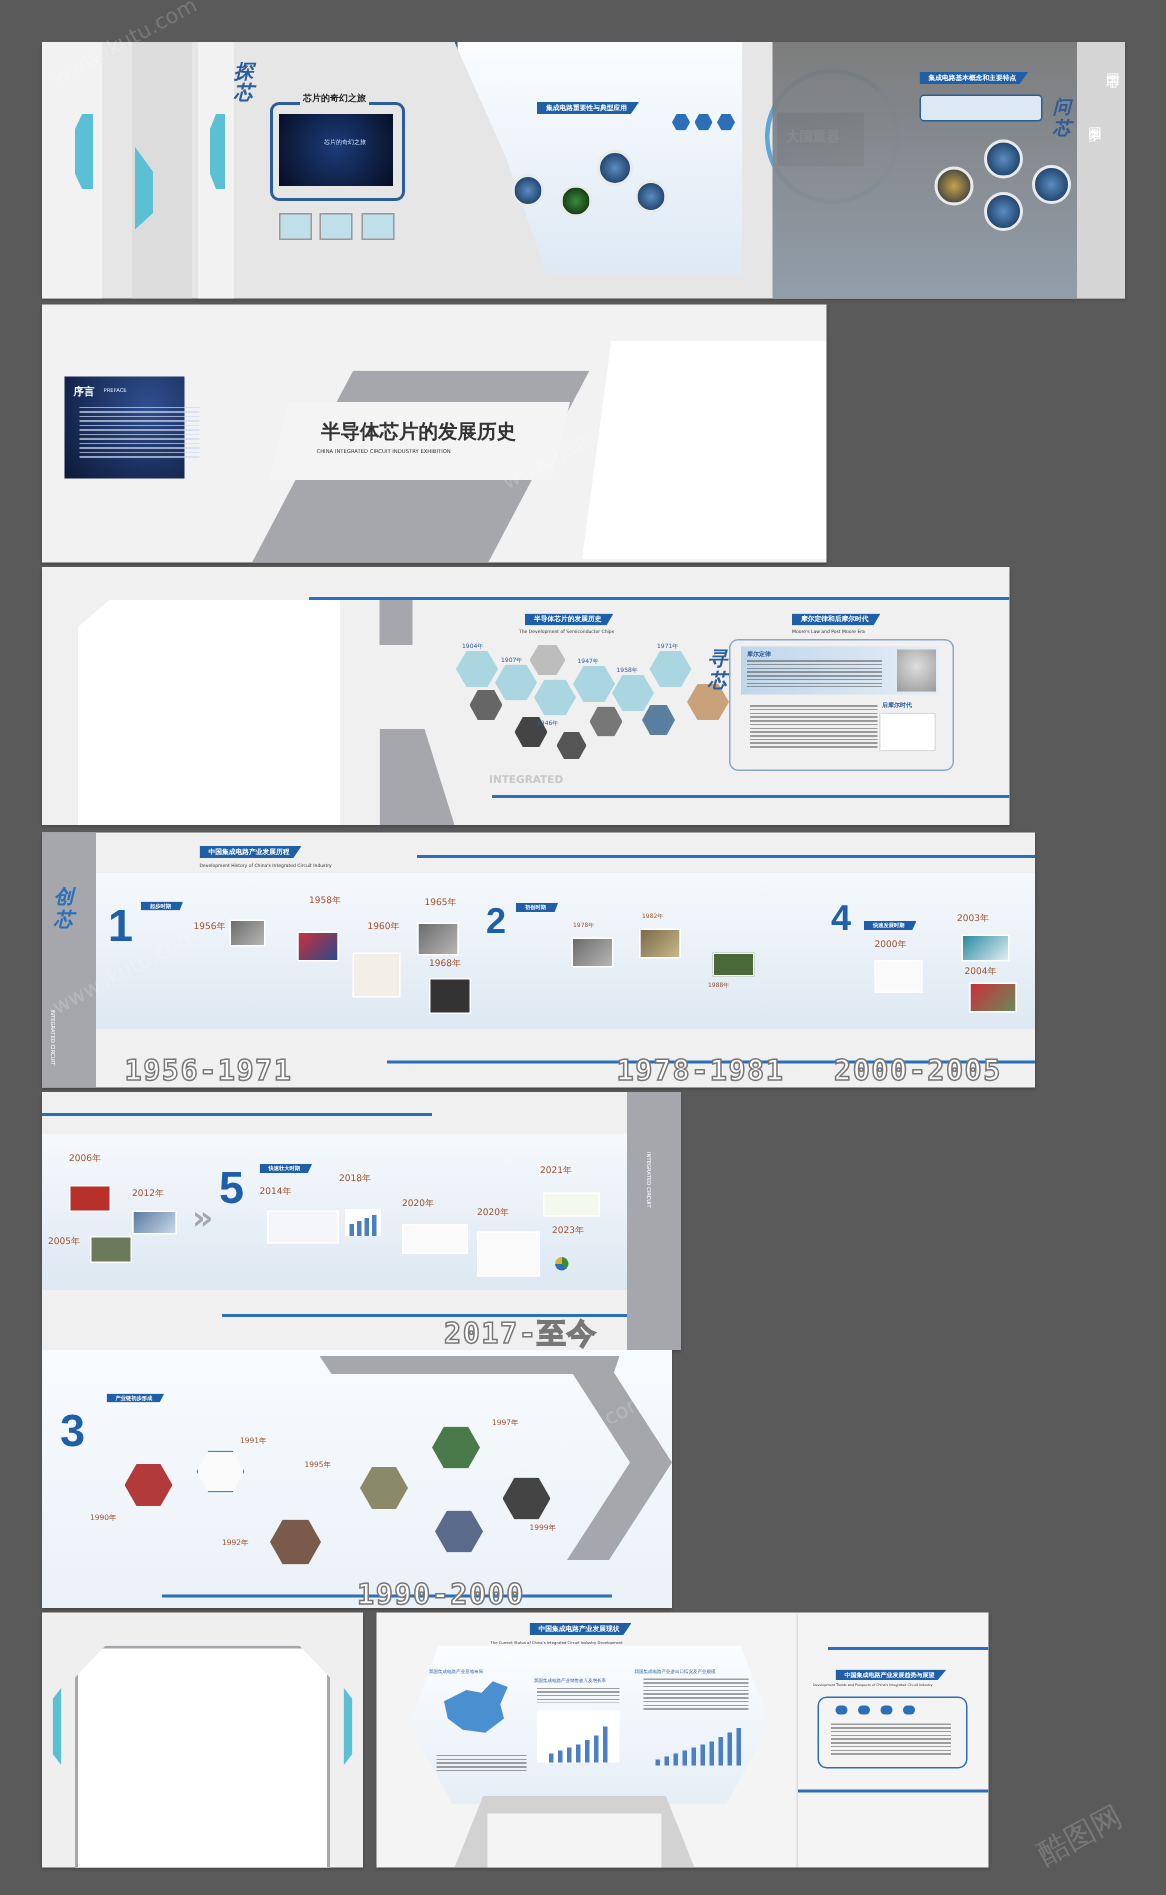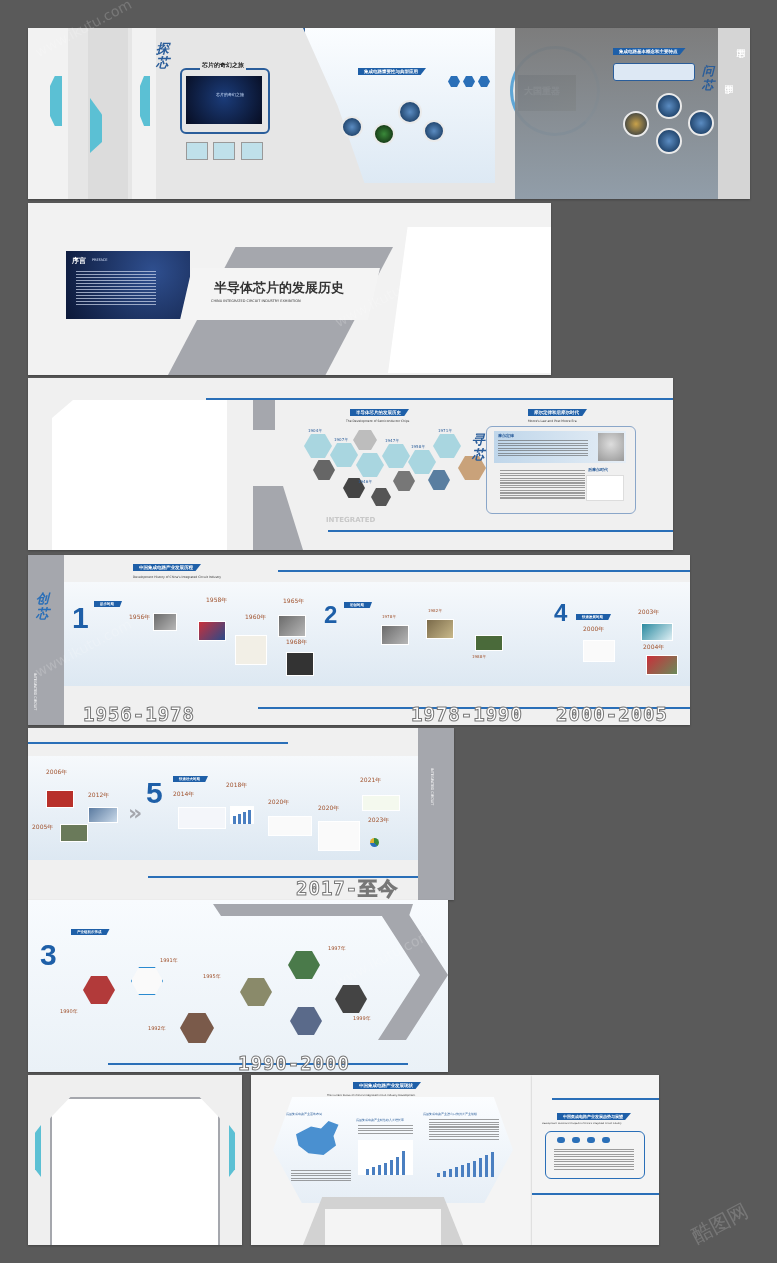--- a/index.html
+++ b/index.html
@@ -65,21 +65,21 @@
   <div class="circ" style="left:660px;top:82px;width:22px;height:22px;z-index:2;"></div>
   <div class="calli" style="left:674px;top:36px;font-size:12px;width:14px;line-height:14px;z-index:2;">问芯</div>
 
   <div class="abs" style="left:690px;top:0;width:32px;height:171px;background:#d5d5d5;z-index:2;">
     <div style="position:absolute;left:16px;top:14px;writing-mode:vertical-rl;font-size:9px;color:#fff;">中国芯</div>
     <div style="position:absolute;left:4px;top:50px;writing-mode:vertical-rl;font-size:9px;color:#fff;">中国梦</div>
   </div>
 </div>
 
 <div class="panel" style="left:28px;top:203px;width:523px;height:172px;background:#f2f2f2;">
-  <div class="abs" style="left:38px;top:48px;width:124px;height:68px;background:radial-gradient(circle at 70% 30%,#2f4f8f,#0c1838);text-decoration:underline;">
+  <div class="abs" style="left:15px;top:48px;width:80px;height:68px;background:radial-gradient(circle at 70% 30%,#2f4f8f,#0c1838);text-decoration:underline;">
     <span style="position:absolute;left:6px;top:5px;font-size:7px;color:#fff;font-weight:bold;">序言</span>
     <span style="position:absolute;left:26px;top:7px;font-size:3.5px;color:#dfe8ff;">PREFACE</span>
     <div class="txtblock" style="left:10px;top:20px;width:80px;height:36px;background:repeating-linear-gradient(#cfd9ee 0 1px,transparent 1px 3px);opacity:.7;"></div>
   </div>
 
   <div class="abs" style="left:140px;top:44px;width:225px;height:128px;background:#a5a7ad;clip-path:polygon(30% 0,100% 0,70% 100%,0 100%);"></div>
   <div class="abs" style="left:152px;top:65px;width:200px;height:52px;background:#f4f4f4;clip-path:polygon(6% 0,100% 0,94% 100%,0 100%);"></div>
   <div class="abs" style="left:186px;top:76px;font-size:13px;font-weight:bold;color:#333;">半导体芯片的发展历史</div>
   <div class="abs" style="left:183px;top:96px;font-size:3.5px;color:#333;">CHINA INTEGRATED CIRCUIT INDUSTRY EXHIBITION</div>
   <div class="abs" style="left:360px;top:24px;width:163px;height:146px;background:#fff;clip-path:polygon(12% 0,100% 0,100% 100%,0 100%);"></div>
@@ -144,31 +144,31 @@
   <div class="year" style="left:101px;top:58px;">1956年</div>
   <div class="photo" style="left:125px;top:58px;width:22px;height:16px;"></div>
   <div class="year" style="left:178px;top:41px;">1958年</div>
   <div class="photo" style="left:170px;top:66px;width:26px;height:18px;background:linear-gradient(135deg,#c9303a,#2a4a8a);"></div>
   <div class="year" style="left:217px;top:58px;">1960年</div>
   <div class="photo" style="left:207px;top:80px;width:30px;height:28px;background:#f2efe6;"></div>
   <div class="year" style="left:255px;top:42px;">1965年</div>
   <div class="photo" style="left:250px;top:60px;width:26px;height:20px;"></div>
   <div class="year" style="left:258px;top:83px;">1968年</div>
   <div class="photo" style="left:258px;top:97px;width:26px;height:22px;background:#333;"></div>
-  <div class="era" style="left:55px;top:148px;">1956-1978</div>
+  <div class="era" style="left:55px;top:148px;">1956-1971</div>
 
   <div class="bignum" style="left:296px;top:48px;font-size:24px;">2</div>
   <div class="banner" style="left:316px;top:47px;font-size:3.5px;">初创时期</div>
   <div class="year" style="left:354px;top:59px;font-size:4px;">1978年</div>
   <div class="photo" style="left:353px;top:70px;width:26px;height:18px;"></div>
   <div class="year" style="left:400px;top:53px;font-size:4px;">1982年</div>
   <div class="photo" style="left:398px;top:64px;width:26px;height:18px;background:linear-gradient(135deg,#7a6a4a,#c9b98a);"></div>
   <div class="year" style="left:444px;top:99px;font-size:4px;">1988年</div>
   <div class="photo" style="left:447px;top:80px;width:26px;height:14px;background:#4a6a3a;"></div>
-  <div class="era" style="left:383px;top:148px;">1978-1990</div>
+  <div class="era" style="left:383px;top:148px;">1978-1981</div>
 
   <div class="bignum" style="left:526px;top:46px;font-size:24px;">4</div>
   <div class="banner" style="left:548px;top:59px;font-size:3.5px;">快速发展时期</div>
   <div class="year" style="left:555px;top:70px;">2000年</div>
   <div class="photo" style="left:555px;top:85px;width:30px;height:20px;background:#fafafa;"></div>
   <div class="year" style="left:610px;top:53px;">2003年</div>
   <div class="photo" style="left:613px;top:68px;width:30px;height:16px;background:linear-gradient(135deg,#2a8aa0,#dfeff4);"></div>
   <div class="year" style="left:615px;top:88px;">2004年</div>
   <div class="photo" style="left:618px;top:100px;width:30px;height:18px;background:linear-gradient(135deg,#c9303a,#6a8a5a);"></div>
   <div class="era" style="left:528px;top:148px;">2000-2005</div>

